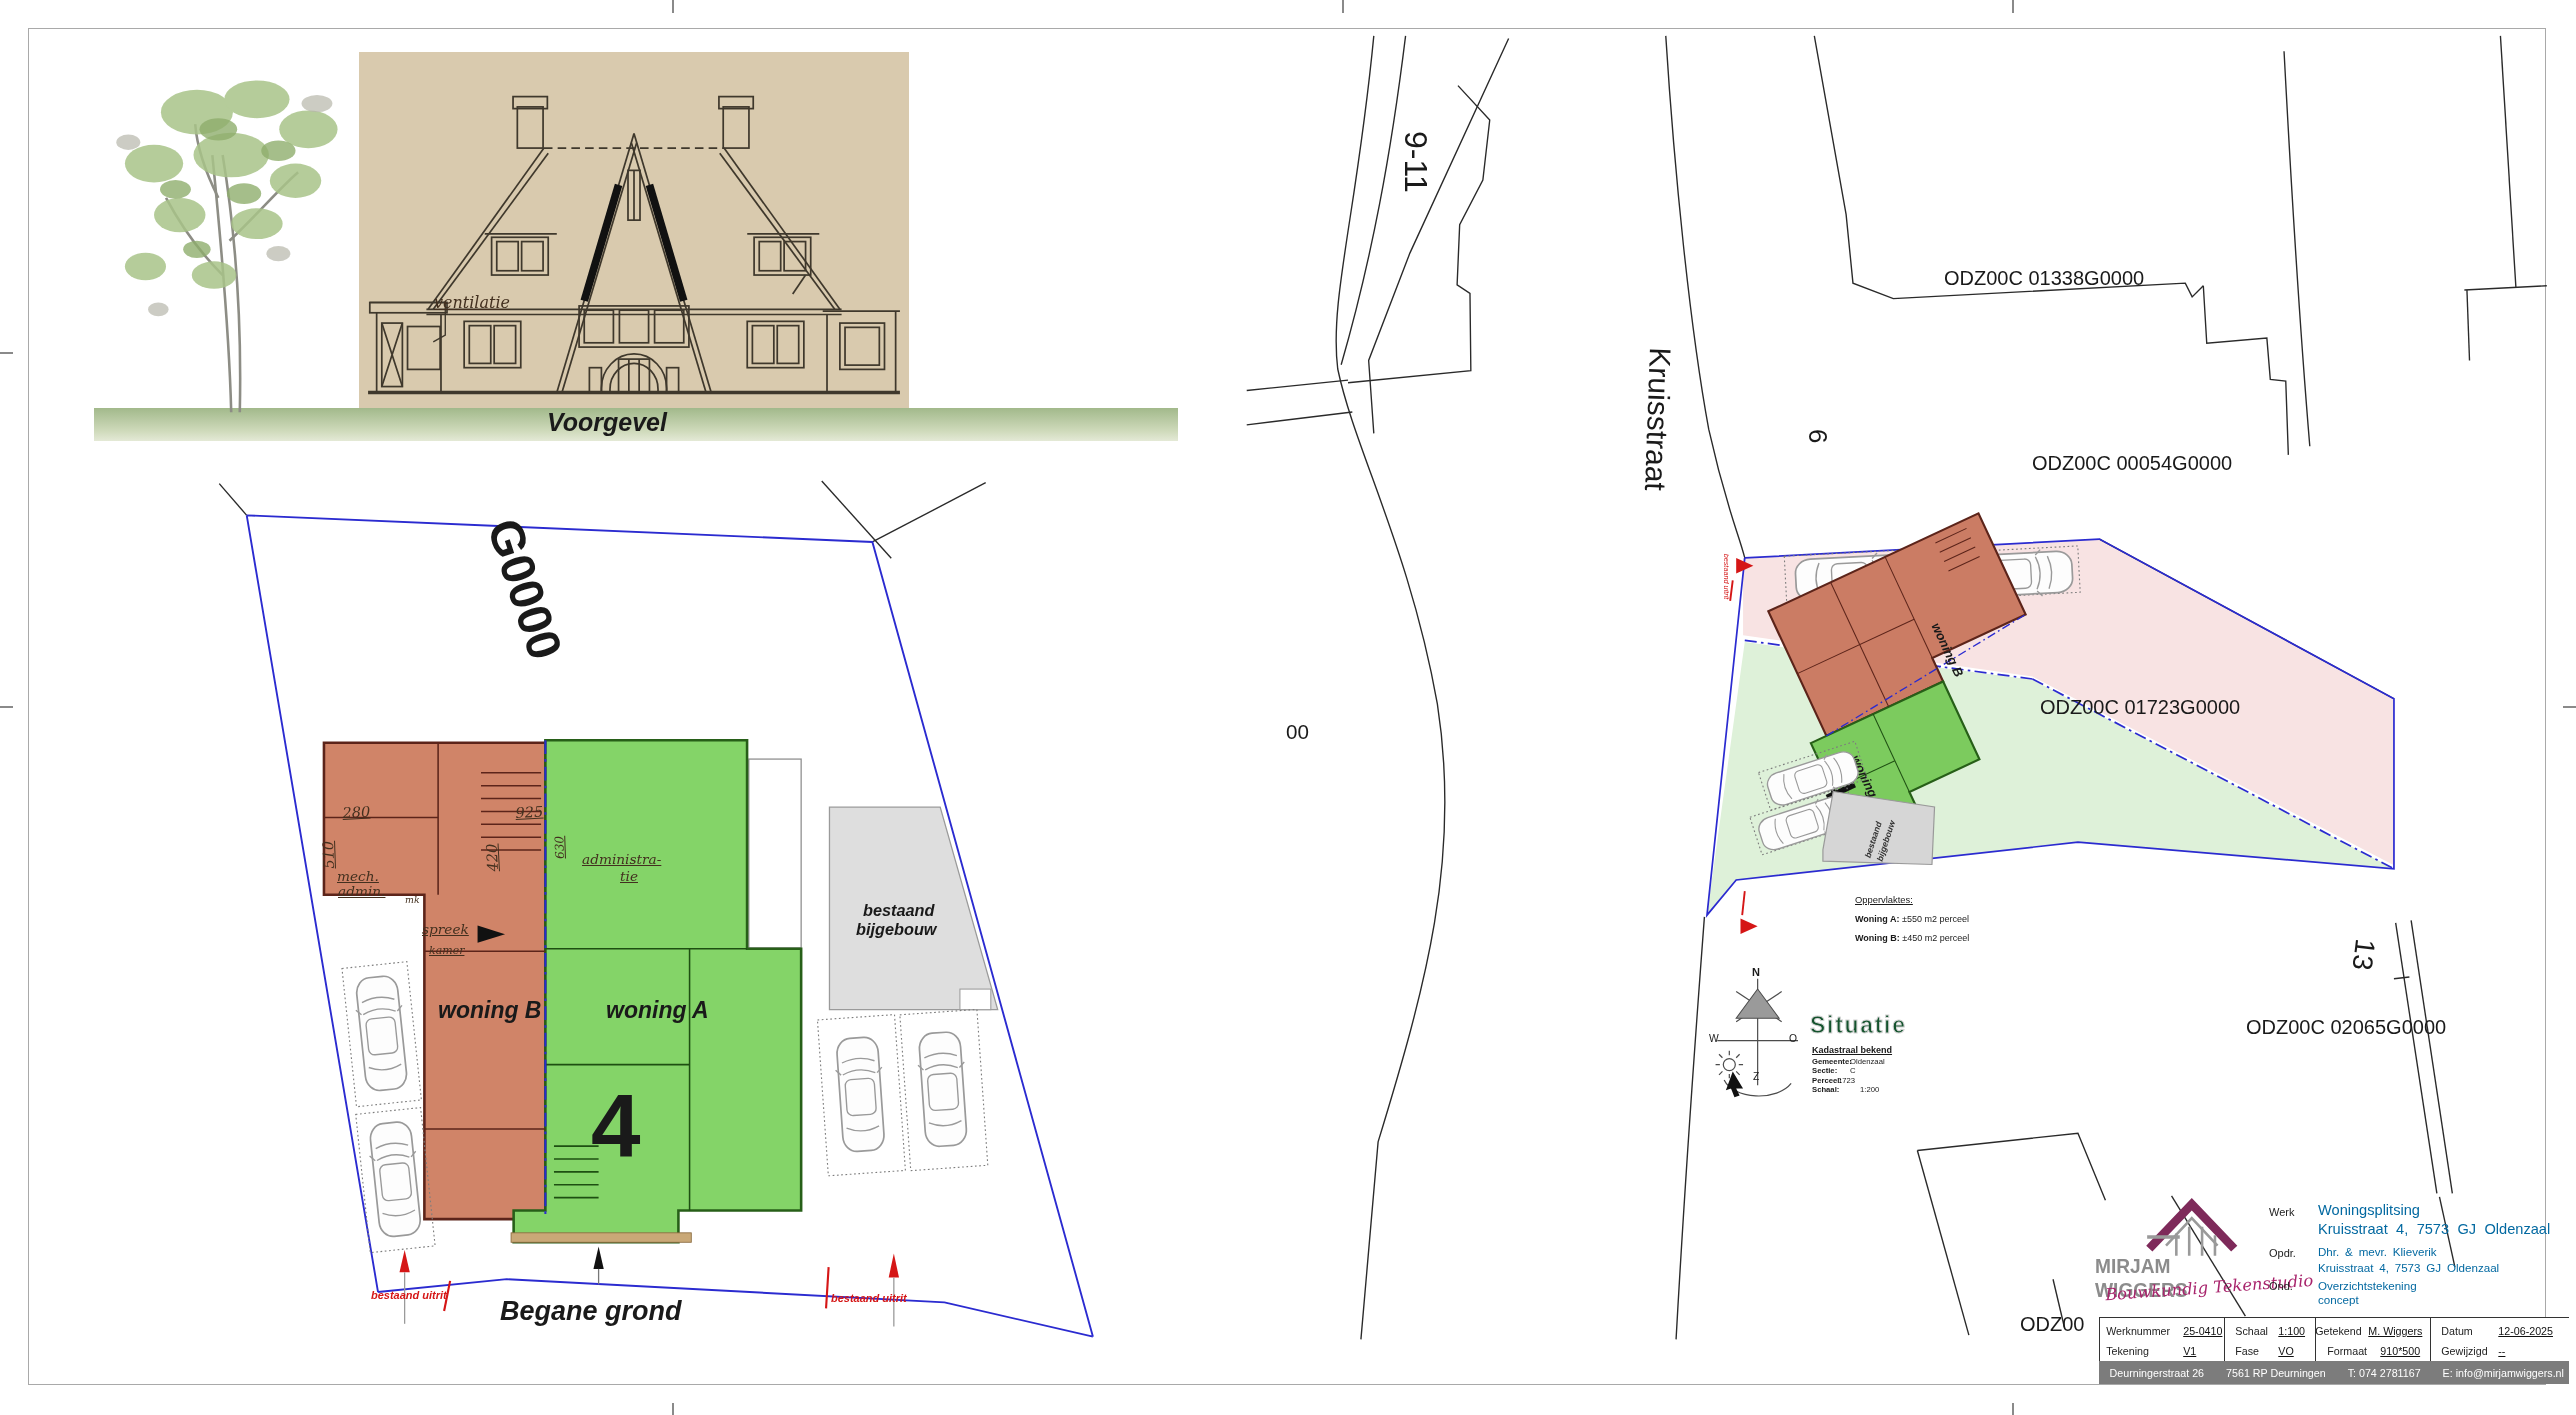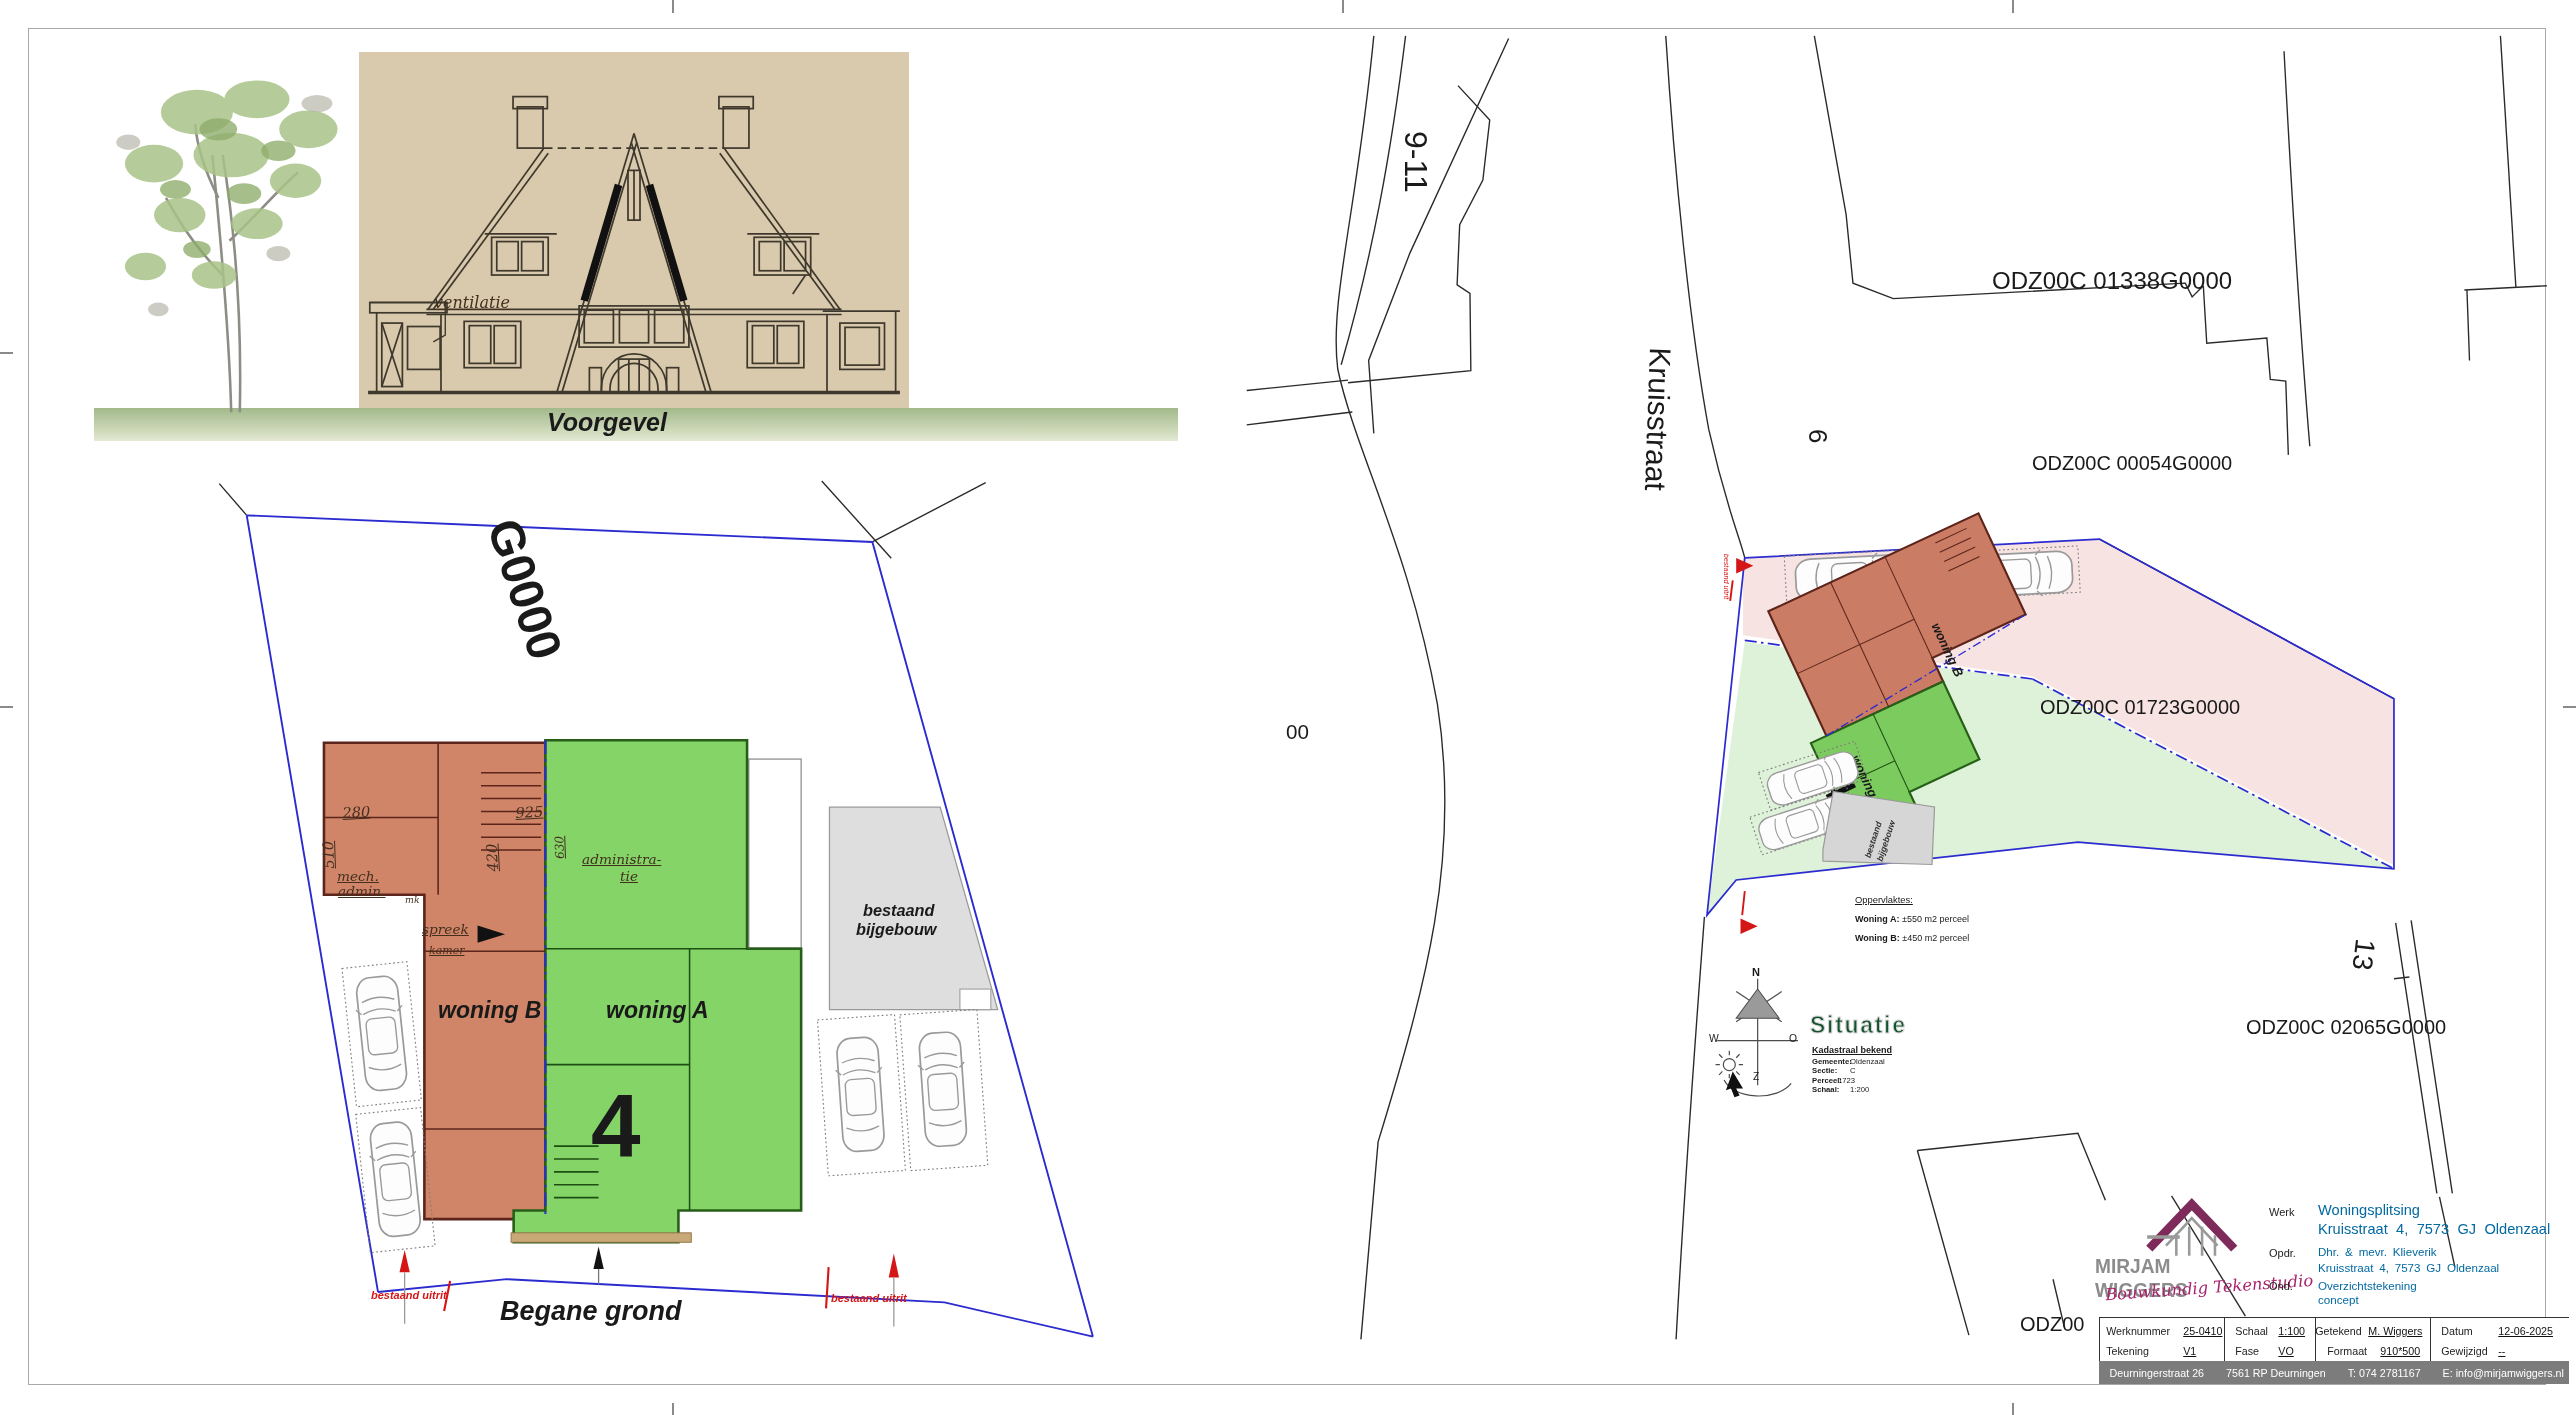--- a/index.html
+++ b/index.html
@@ -375,38 +375,38 @@
       <path d="M2014,1229 v-5 M2014,1251 v5 M2003,1240 h-5 M2025,1240 h5 M2006,1232 l-4,-4 M2022,1232 l4,-4 M2006,1248 l-4,4 M2022,1248 l4,4"></path>
     </g>
     <polygon points="2047,1152 2022,1186 2072,1186" fill="#9a9a9a" stroke="#4c4c4c" stroke-width="1.2"></polygon>
     <polygon points="2018,1248 2030,1268 2022,1268 2026,1276 2020,1278 2016,1268 2010,1270" fill="#111"></polygon>
   </svg>
 
   <div class="lbl rot" style="left:1676px;top:348px;font-size:30px;transform:rotate(92deg)">Kruisstraat</div>
   <div class="lbl rot" style="left:1432px;top:131px;font-size:32px;transform:rotate(90deg)">9-11</div>
   <div class="lbl rot" style="left:1831px;top:429px;font-size:26px;transform:rotate(90deg)">6</div>
   <div class="lbl rot" style="left:2380px;top:941px;font-size:28px;transform:rotate(97deg)">13</div>
-  <div class="lbl" style="left:1992px;top:268px;font-size:24px">ODZ00C 01338G0000</div>
+  <div class="lbl" style="left:1944px;top:268px;font-size:20px">ODZ00C 01338G0000</div>
   <div class="lbl" style="left:2032px;top:453px;font-size:20px">ODZ00C 00054G0000</div>
   <div class="lbl" style="left:2040px;top:697px;font-size:20px">ODZ00C 01723G0000</div>
   <div class="lbl" style="left:2246px;top:1017px;font-size:20px">ODZ00C 02065G0000</div>
   <div class="lbl" style="left:1286px;top:721px;font-size:20.6px">00</div>
   <div class="lbl" style="left:2020px;top:1314px;font-size:20px">ODZ00</div>
 
   <div class="lbl" style="left:1855px;top:895px;font-size:9.4px;text-decoration:underline">Oppervlaktes:</div>
   <div class="lbl" style="left:1855px;top:915px;font-size:9px"><b>Woning A:</b><span> ±550 m2 perceel</span></div>
   <div class="lbl" style="left:1855px;top:934px;font-size:9px"><b>Woning B:</b><span> ±450 m2 perceel</span></div>
 
   <div class="lbl watermark" style="left:1810px;top:1013px;font-size:23px">Situatie</div>
 
   <div class="lbl" style="left:1812px;top:1046px;font-size:9px;font-weight:bold;text-decoration:underline">Kadastraal bekend</div>
   <div class="lbl" style="left:1812px;top:1058px;font-size:7.7px"><b style="display:inline-block;width:38px">Gemeente:</b><span>Oldenzaal</span></div>
   <div class="lbl" style="left:1812px;top:1067px;font-size:7.7px"><b style="display:inline-block;width:38px">Sectie:</b><span>C</span></div>
   <div class="lbl" style="left:1812px;top:1077px;font-size:7.7px"><b style="display:inline-block;width:26px">Perceel:</b><span>1723</span></div>
-  <div class="lbl" style="left:1812px;top:1086px;font-size:7.7px"><b style="display:inline-block;width:38px">Schaal:</b><span>1:200</span></div>
+  <div class="lbl" style="left:1812px;top:1086px;font-size:7.7px"><b style="display:inline-block;width:48px">Schaal:</b><span>1:200</span></div>
 
   <div class="lbl" style="left:1752px;top:967px;font-size:11px;font-weight:bold">N</div>
   <div class="lbl" style="left:1709px;top:1034px;font-size:10.3px">W</div>
   <div class="lbl" style="left:1789px;top:1034px;font-size:10.3px">O</div>
   <div class="lbl" style="left:1753px;top:1072px;font-size:10.3px">Z</div>
 
   <div class="tblock">
     <svg style="left:47px;top:1.7px" width="103" height="67" viewBox="0 0 120 78">
       <path d="M12,60 L58,12 L104,60" fill="none" stroke="#7e2a5a" stroke-width="10" stroke-linecap="square"></path>
       <path d="M28,60 L58,28 L88,60" fill="none" stroke="#9a9a9a" stroke-width="3"></path>

